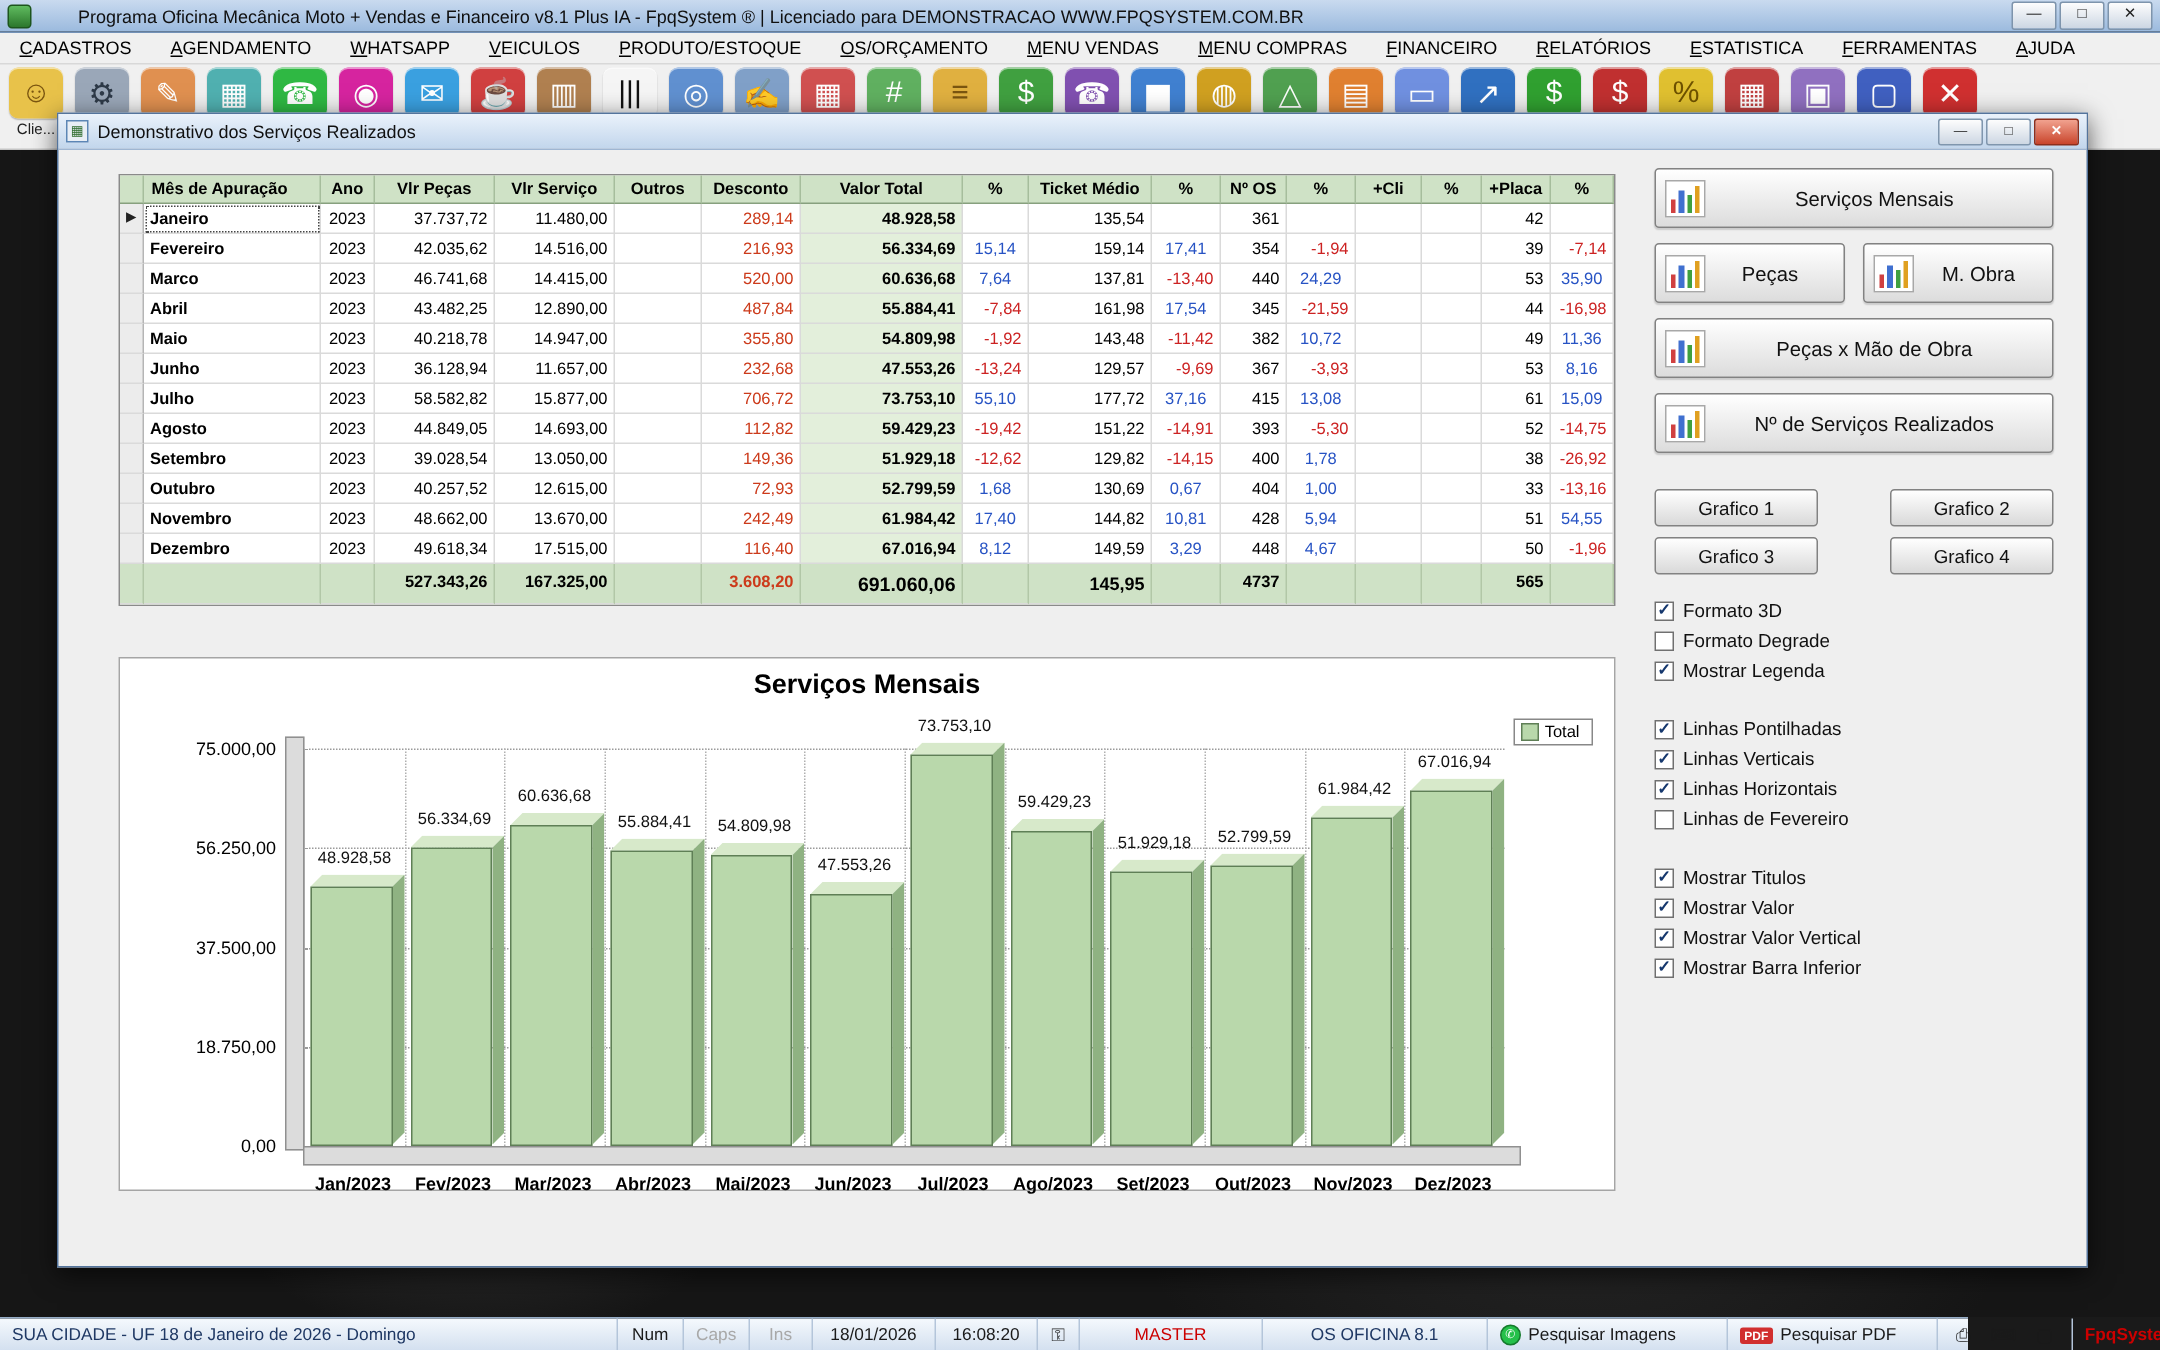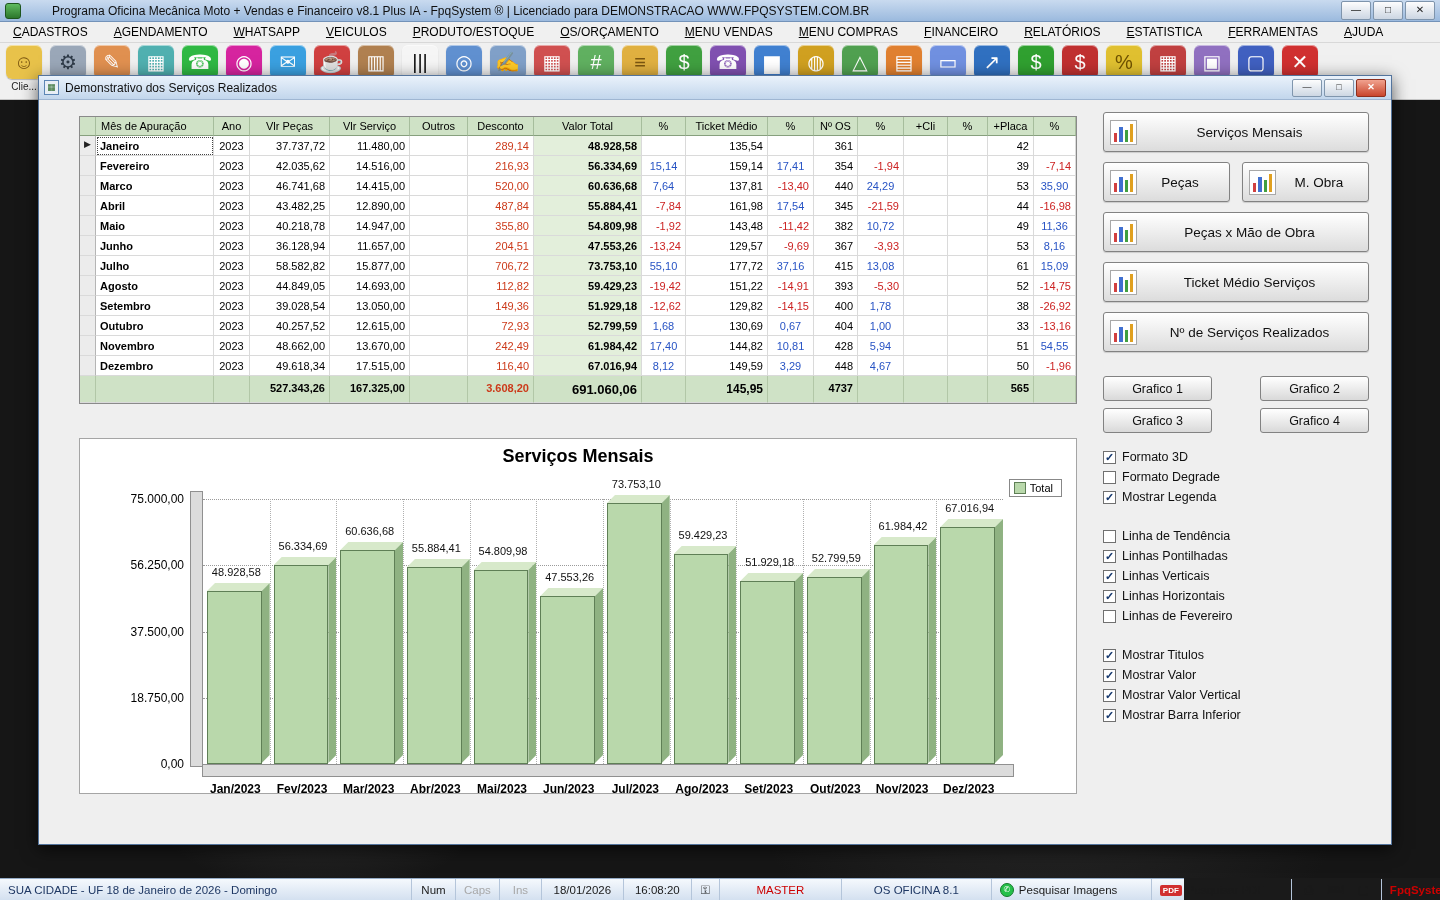--- a/index.html
+++ b/index.html
@@ -34,21 +34,21 @@
   .window{position:absolute;left:38px;top:75px;width:1354px;height:770px;background:#efefef;border:1px solid #54749c;box-shadow:0 4px 16px rgba(0,0,0,.65);z-index:3;box-sizing:border-box;}
   .wtitlebar{height:24px;background:linear-gradient(#eaf2fb,#c2d6ec);border-bottom:1px solid #9fb6d2;display:flex;align-items:center;padding:0 5px;box-sizing:border-box;}
   .wicon{width:13px;height:13px;background:#e8eef5;border:1px solid #5c86b5;margin-right:6px;color:#2e6c2e;font-size:9px;line-height:12px;text-align:center;}
   .wtitle{font-size:12px;color:#101010;flex:1;}
   .wbtn{width:28px;height:16px;font-size:9px;line-height:14px;text-align:center;background:linear-gradient(#fdfdfd,#cdd7e3);border:1px solid #8096ad;border-radius:2px;color:#333;margin-left:2px;}
   .wbtn.close{background:linear-gradient(#f1a28f,#c9452c);color:#fff;border-color:#8e2f1d;font-weight:bold;}
 
   
   .grid{position:absolute;left:40px;top:40px;width:998px;border:1px solid #8a8a8a;background:#fff;box-sizing:border-box;}
   .grid-row{display:grid;grid-template-columns:16px 118px 36px 80px 80px 58px 66px 108px 44px 82px 46px 44px 46px 44px 40px 46px 42px;}
-  .th{background:#cfe2c6;border-right:1px solid #a6bd9c;border-bottom:1px solid #87a07e;font-weight:normal;font-size:11px;color:#000;text-align:center;padding:3px 2px;white-space:nowrap;overflow:hidden;box-sizing:border-box;}
+  .th{background:#cfe2c6;border-right:1px solid #a6bd9c;border-bottom:1px solid #87a07e;font-weight:bold;font-size:11px;color:#000;text-align:center;padding:3px 2px;white-space:nowrap;overflow:hidden;box-sizing:border-box;}
   .th.h-left{text-align:left;padding-left:5px;}
   .td{font-size:11px;color:#000;padding:4px 4px 3px;border-right:1px solid #dadada;border-bottom:1px solid #dadada;white-space:nowrap;overflow:hidden;background:#fff;text-align:right;box-sizing:border-box;}
   .f-sel{background:#ececec;border-right:1px solid #b5b5b5;text-align:center;padding:3px 0;font-size:9px;color:#222;}
   .f-month{font-weight:bold;text-align:left;}
   .f-ano{text-align:center;}
   .f-total{background:#e3efdb;font-weight:bold;}
   .f-ticket,.f-os,.f-placa{font-weight:normal;}
   .f-desconto{color:#cc3a1a;}
   .pos{color:#2753c4;text-align:center;}
   .neg{color:#cc2222;}
@@ -90,21 +90,21 @@
   .ci4{height:18px;background:#e0a020;}
   .grafico-row{display:flex;justify-content:space-between;margin-bottom:7px;}
   .grafico-row.first{margin-top:24px;}
   .grafico-btn{width:109px;height:25px;background:linear-gradient(#ffffff,#d9d9d9);border:1px solid #828282;border-radius:3px;font-size:12.5px;color:#111;font-family:inherit;}
   .checkbox-panel{margin-top:14px;}
   .cb-group{margin-bottom:19px;}
   .cb-row{display:flex;align-items:center;gap:6px;height:20px;font-size:12.5px;color:#101010;}
   .cb-box{flex:0 0 auto;width:13px;height:13px;border:1px solid #707070;background:#fff;font-size:11px;line-height:11px;text-align:center;color:#16386e;font-weight:bold;box-sizing:border-box;}
 
   
-  .statusbar{position:absolute;left:0;top:878px;width:1184px;height:22px;background:linear-gradient(#f5f9fd,#d2dfef);border-top:1px solid #96adc8;display:flex;align-items:stretch;font-size:11.5px;color:#1a1a1a;z-index:5;}
+  .statusbar{position:absolute;left:0;top:878px;width:1312px;height:22px;background:linear-gradient(#f5f9fd,#d2dfef);border-top:1px solid #96adc8;display:flex;align-items:stretch;font-size:11.5px;color:#1a1a1a;z-index:5;}
   .sseg{display:flex;align-items:center;padding:0 8px;border-right:1px solid #b4c5da;white-space:nowrap;box-sizing:border-box;gap:5px;}
   .s-loc{flex:0 0 412px;color:#1f3864;}
   .s-num{flex:0 0 44px;justify-content:center;}
   .s-caps,.s-ins{flex:0 0 42px;justify-content:center;color:#a8a8a8;}
   .s-date{flex:0 0 82px;justify-content:center;}
   .s-time{flex:0 0 68px;justify-content:center;}
   .s-key{flex:0 0 28px;justify-content:center;font-size:12px;}
   .s-master{flex:0 0 122px;justify-content:center;color:#cc0000;}
   .s-system{flex:0 0 150px;justify-content:center;color:#1f3864;}
   .s-imgs{flex:0 0 160px;}
@@ -367,21 +367,21 @@
             <div class="td f-placa">49</div>
             <div class="td f-pct5 pos">11,36</div>
           </div>
           <div class="grid-row">
             <div class="td f-sel"></div>
             <div class="td f-month">Junho</div>
             <div class="td f-ano">2023</div>
             <div class="td f-pecas">36.128,94</div>
             <div class="td f-servico">11.657,00</div>
             <div class="td f-outros"></div>
-            <div class="td f-desconto">204,51</div>
+            <div class="td f-desconto">232,68</div>
             <div class="td f-total">47.553,26</div>
             <div class="td f-pct1 neg">-13,24</div>
             <div class="td f-ticket">129,57</div>
             <div class="td f-pct2 neg">-9,69</div>
             <div class="td f-os">367</div>
             <div class="td f-pct3 neg">-3,93</div>
             <div class="td f-cli"></div>
             <div class="td f-pct4"></div>
             <div class="td f-placa">53</div>
             <div class="td f-pct5 pos">8,16</div>
@@ -669,29 +669,20 @@
           </span>
         <span class="pb-label">Peças x Mão de Obra</span>
       </button>
       <button class="panel-btn">
         <span class="chart-ico">
             <i class="ci1"></i>
             <i class="ci2"></i>
             <i class="ci3"></i>
             <i class="ci4"></i>
           </span>
-        <span class="pb-label">Ticket Médio Serviços</span>
-      </button>
-      <button class="panel-btn">
-        <span class="chart-ico">
-            <i class="ci1"></i>
-            <i class="ci2"></i>
-            <i class="ci3"></i>
-            <i class="ci4"></i>
-          </span>
         <span class="pb-label">Nº de Serviços Realizados</span>
       </button>
 
       <div class="grafico-row first">
         <button class="grafico-btn">Grafico 1</button>
         <button class="grafico-btn">Grafico 2</button>
       </div>
       <div class="grafico-row">
         <button class="grafico-btn">Grafico 3</button>
         <button class="grafico-btn">Grafico 4</button>
@@ -706,24 +697,20 @@
             <div class="cb-row">
               <span class="cb-box"></span>
               <span>Formato Degrade</span>
             </div>
             <div class="cb-row">
               <span class="cb-box">✓</span>
               <span>Mostrar Legenda</span>
             </div>
           </div>
           <div class="cb-group">
-            <div class="cb-row">
-              <span class="cb-box"></span>
-              <span>Linha de Tendência</span>
-            </div>
             <div class="cb-row">
               <span class="cb-box">✓</span>
               <span>Linhas Pontilhadas</span>
             </div>
             <div class="cb-row">
               <span class="cb-box">✓</span>
               <span>Linhas Verticais</span>
             </div>
             <div class="cb-row">
               <span class="cb-box">✓</span>

